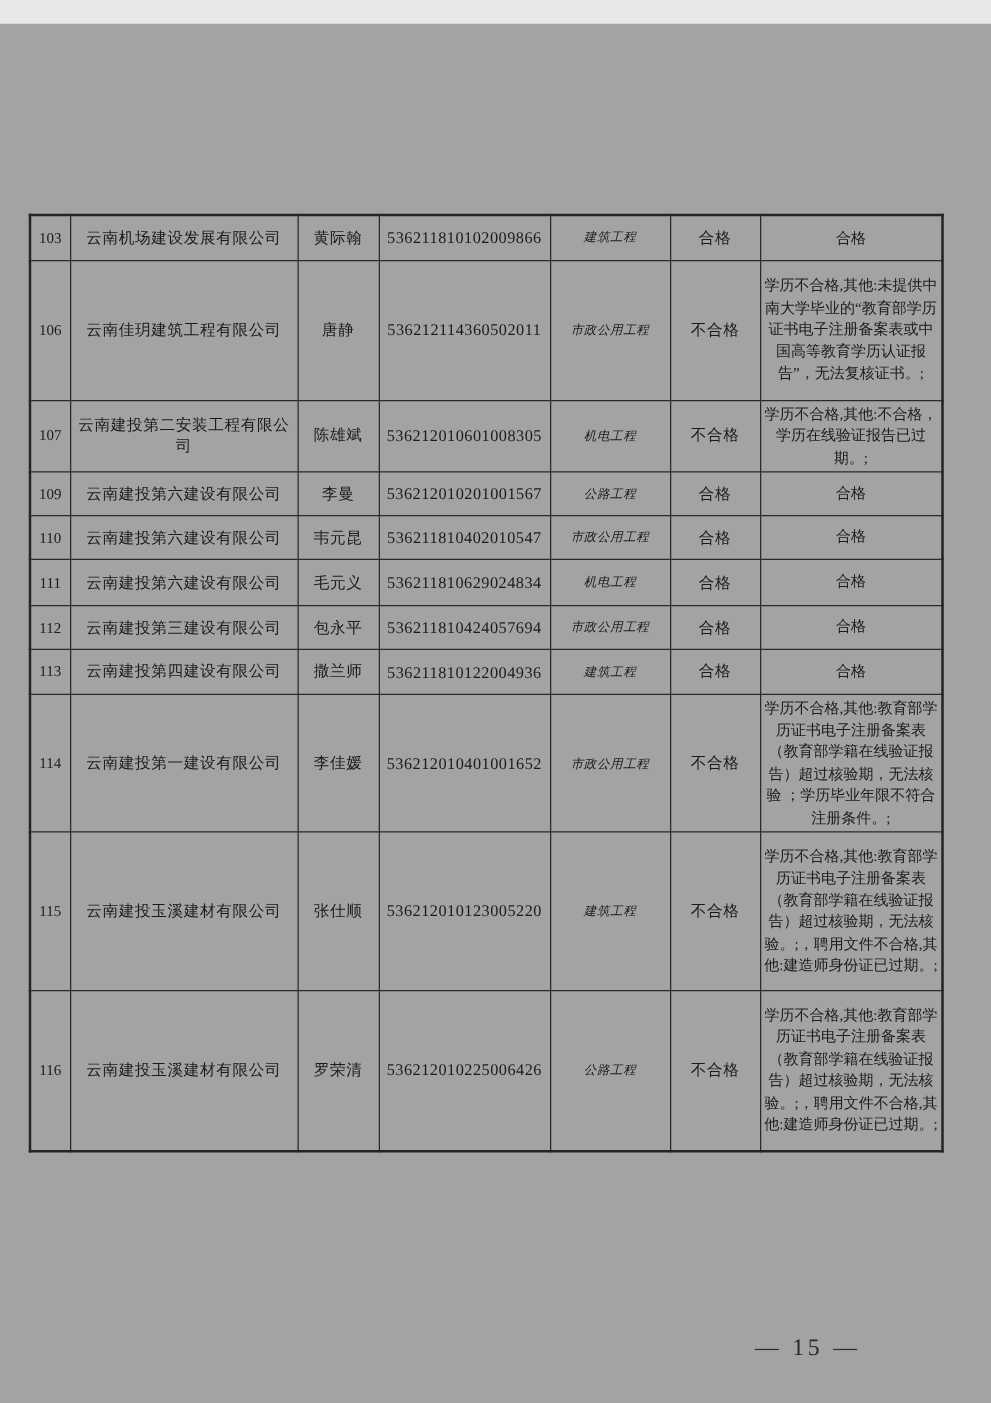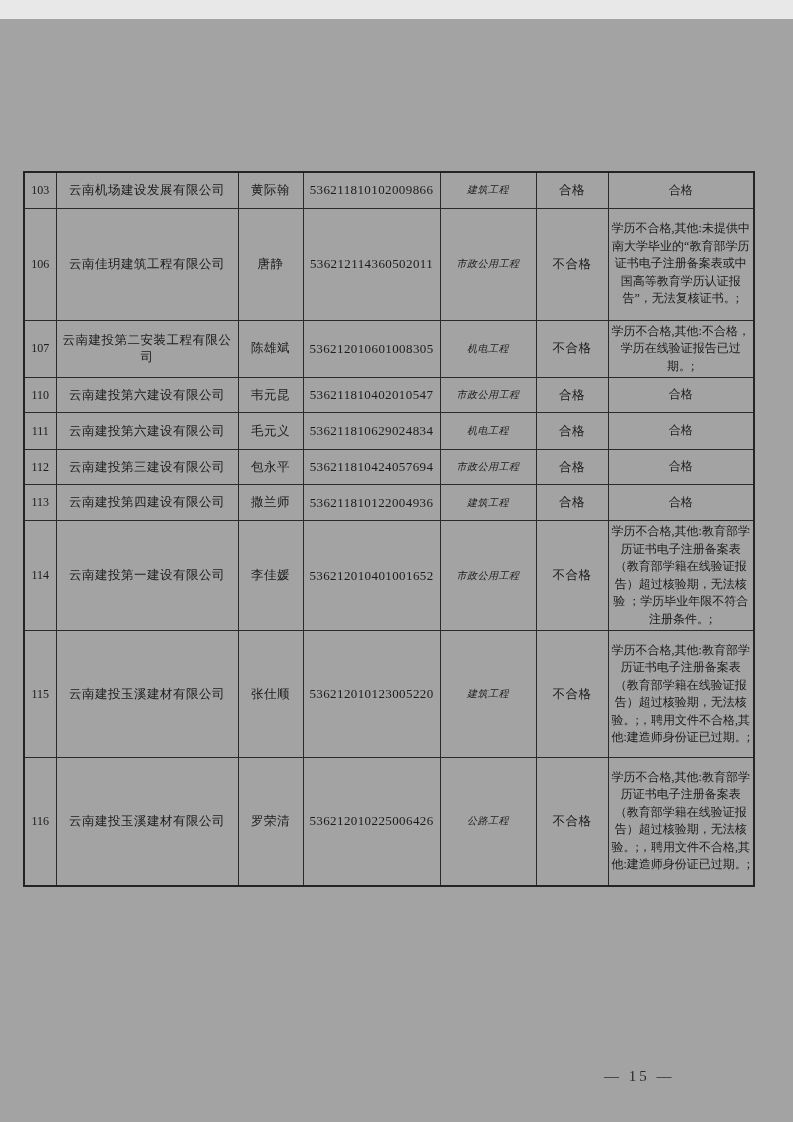--- a/index.html
+++ b/index.html
@@ -38,21 +38,21 @@
   td.c-rm   {
     font-size: 12px;
     line-height: 17.5px;
     word-break: break-all;
     padding: 3px 3px;
   }
   .page-num {
     position: absolute;
     left: 604px;
     top: 1049px;
-    font-size: 15px;
+    font-size: 19px;
     letter-spacing: 3px;
     color: #2a2a2a;
     white-space: nowrap;
   }
 </style>
 </head>
 <body>
 
 <div class="sheet">
 
@@ -86,20 +86,29 @@
         <td class="c-rm">学历不合格,其他:未提供中南大学毕业的“教育部学历证书电子注册备案表或中国高等教育学历认证报告”，无法复核证书。;</td>
       </tr>
       <tr style="height:40px">
         <td class="c-no">107</td>
         <td class="c-co">云南建投第二安装工程有限公司</td>
         <td class="c-na">陈雄斌</td>
         <td class="c-id">536212010601008305</td>
         <td class="c-ty">机电工程</td>
         <td class="c-re">不合格</td>
         <td class="c-rm">学历不合格,其他:不合格，学历在线验证报告已过期。;</td>
+      </tr>
+      <tr style="height:35px">
+        <td class="c-no">109</td>
+        <td class="c-co">云南建投第六建设有限公司</td>
+        <td class="c-na">李曼</td>
+        <td class="c-id">536212010201001567</td>
+        <td class="c-ty">公路工程</td>
+        <td class="c-re">合格</td>
+        <td class="c-rm">合格</td>
       </tr>
       <tr style="height:35px">
         <td class="c-no">110</td>
         <td class="c-co">云南建投第六建设有限公司</td>
         <td class="c-na">韦元昆</td>
         <td class="c-id">536211810402010547</td>
         <td class="c-ty">市政公用工程</td>
         <td class="c-re">合格</td>
         <td class="c-rm">合格</td>
       </tr>

